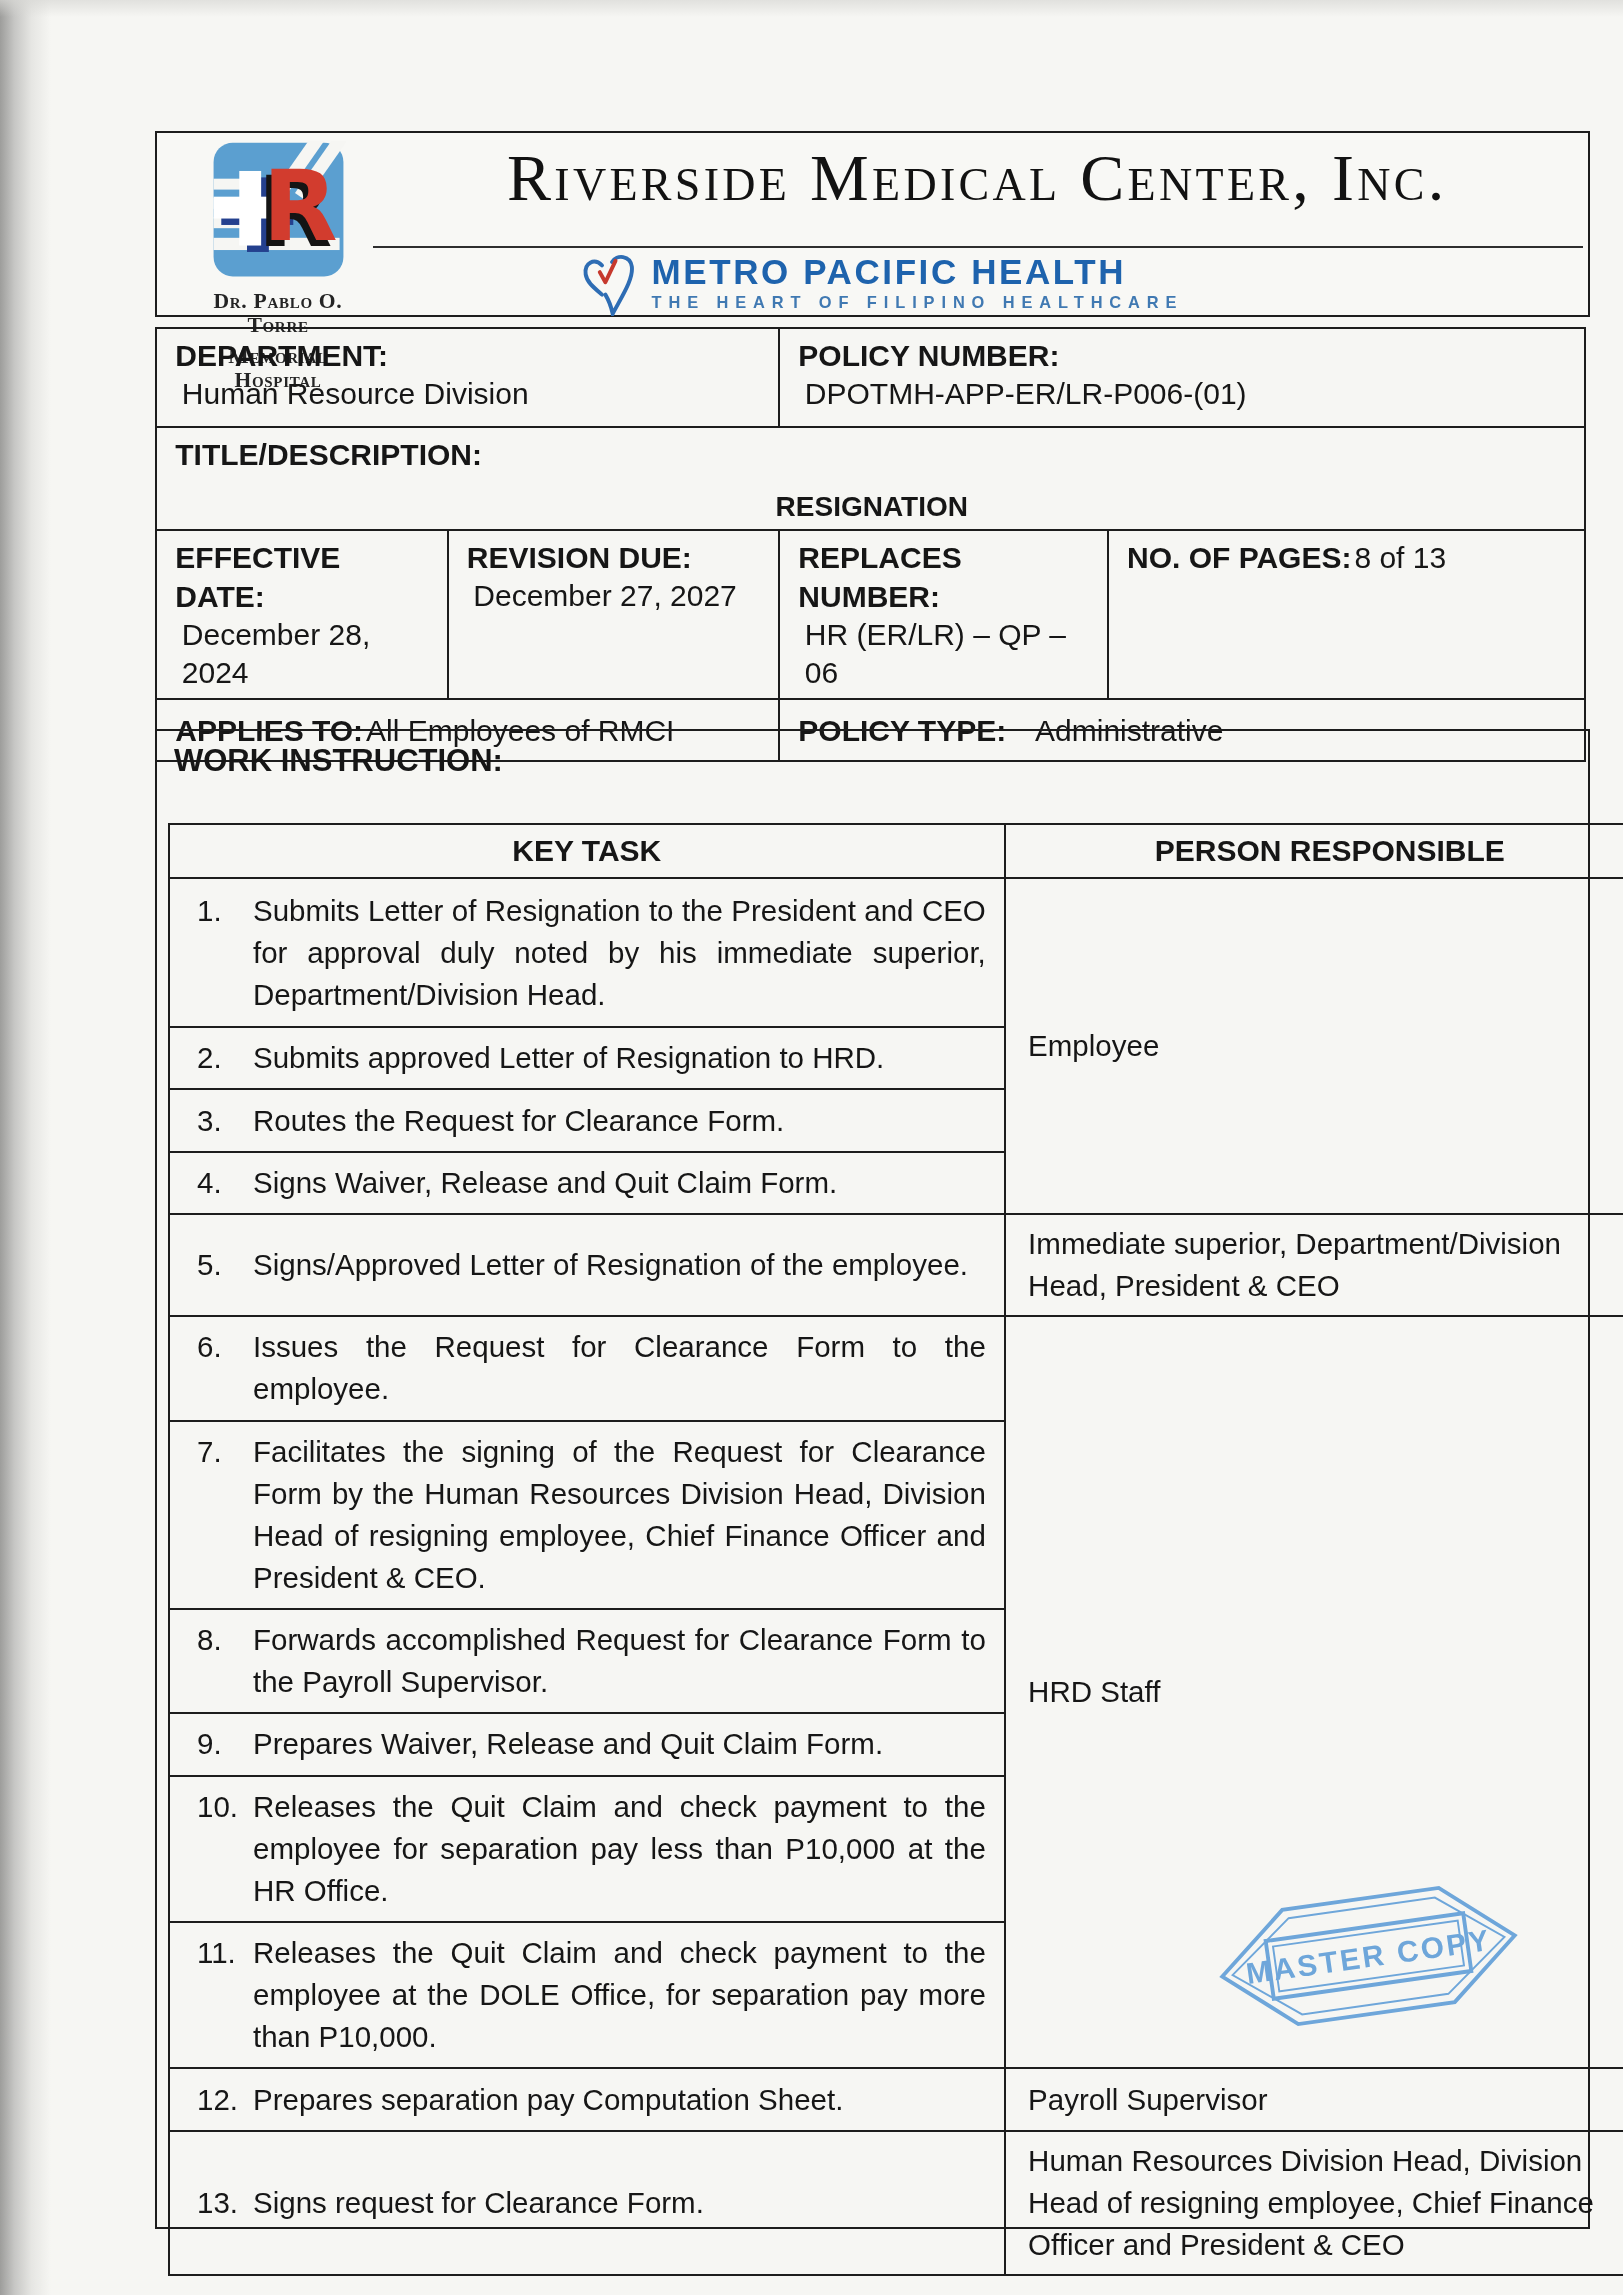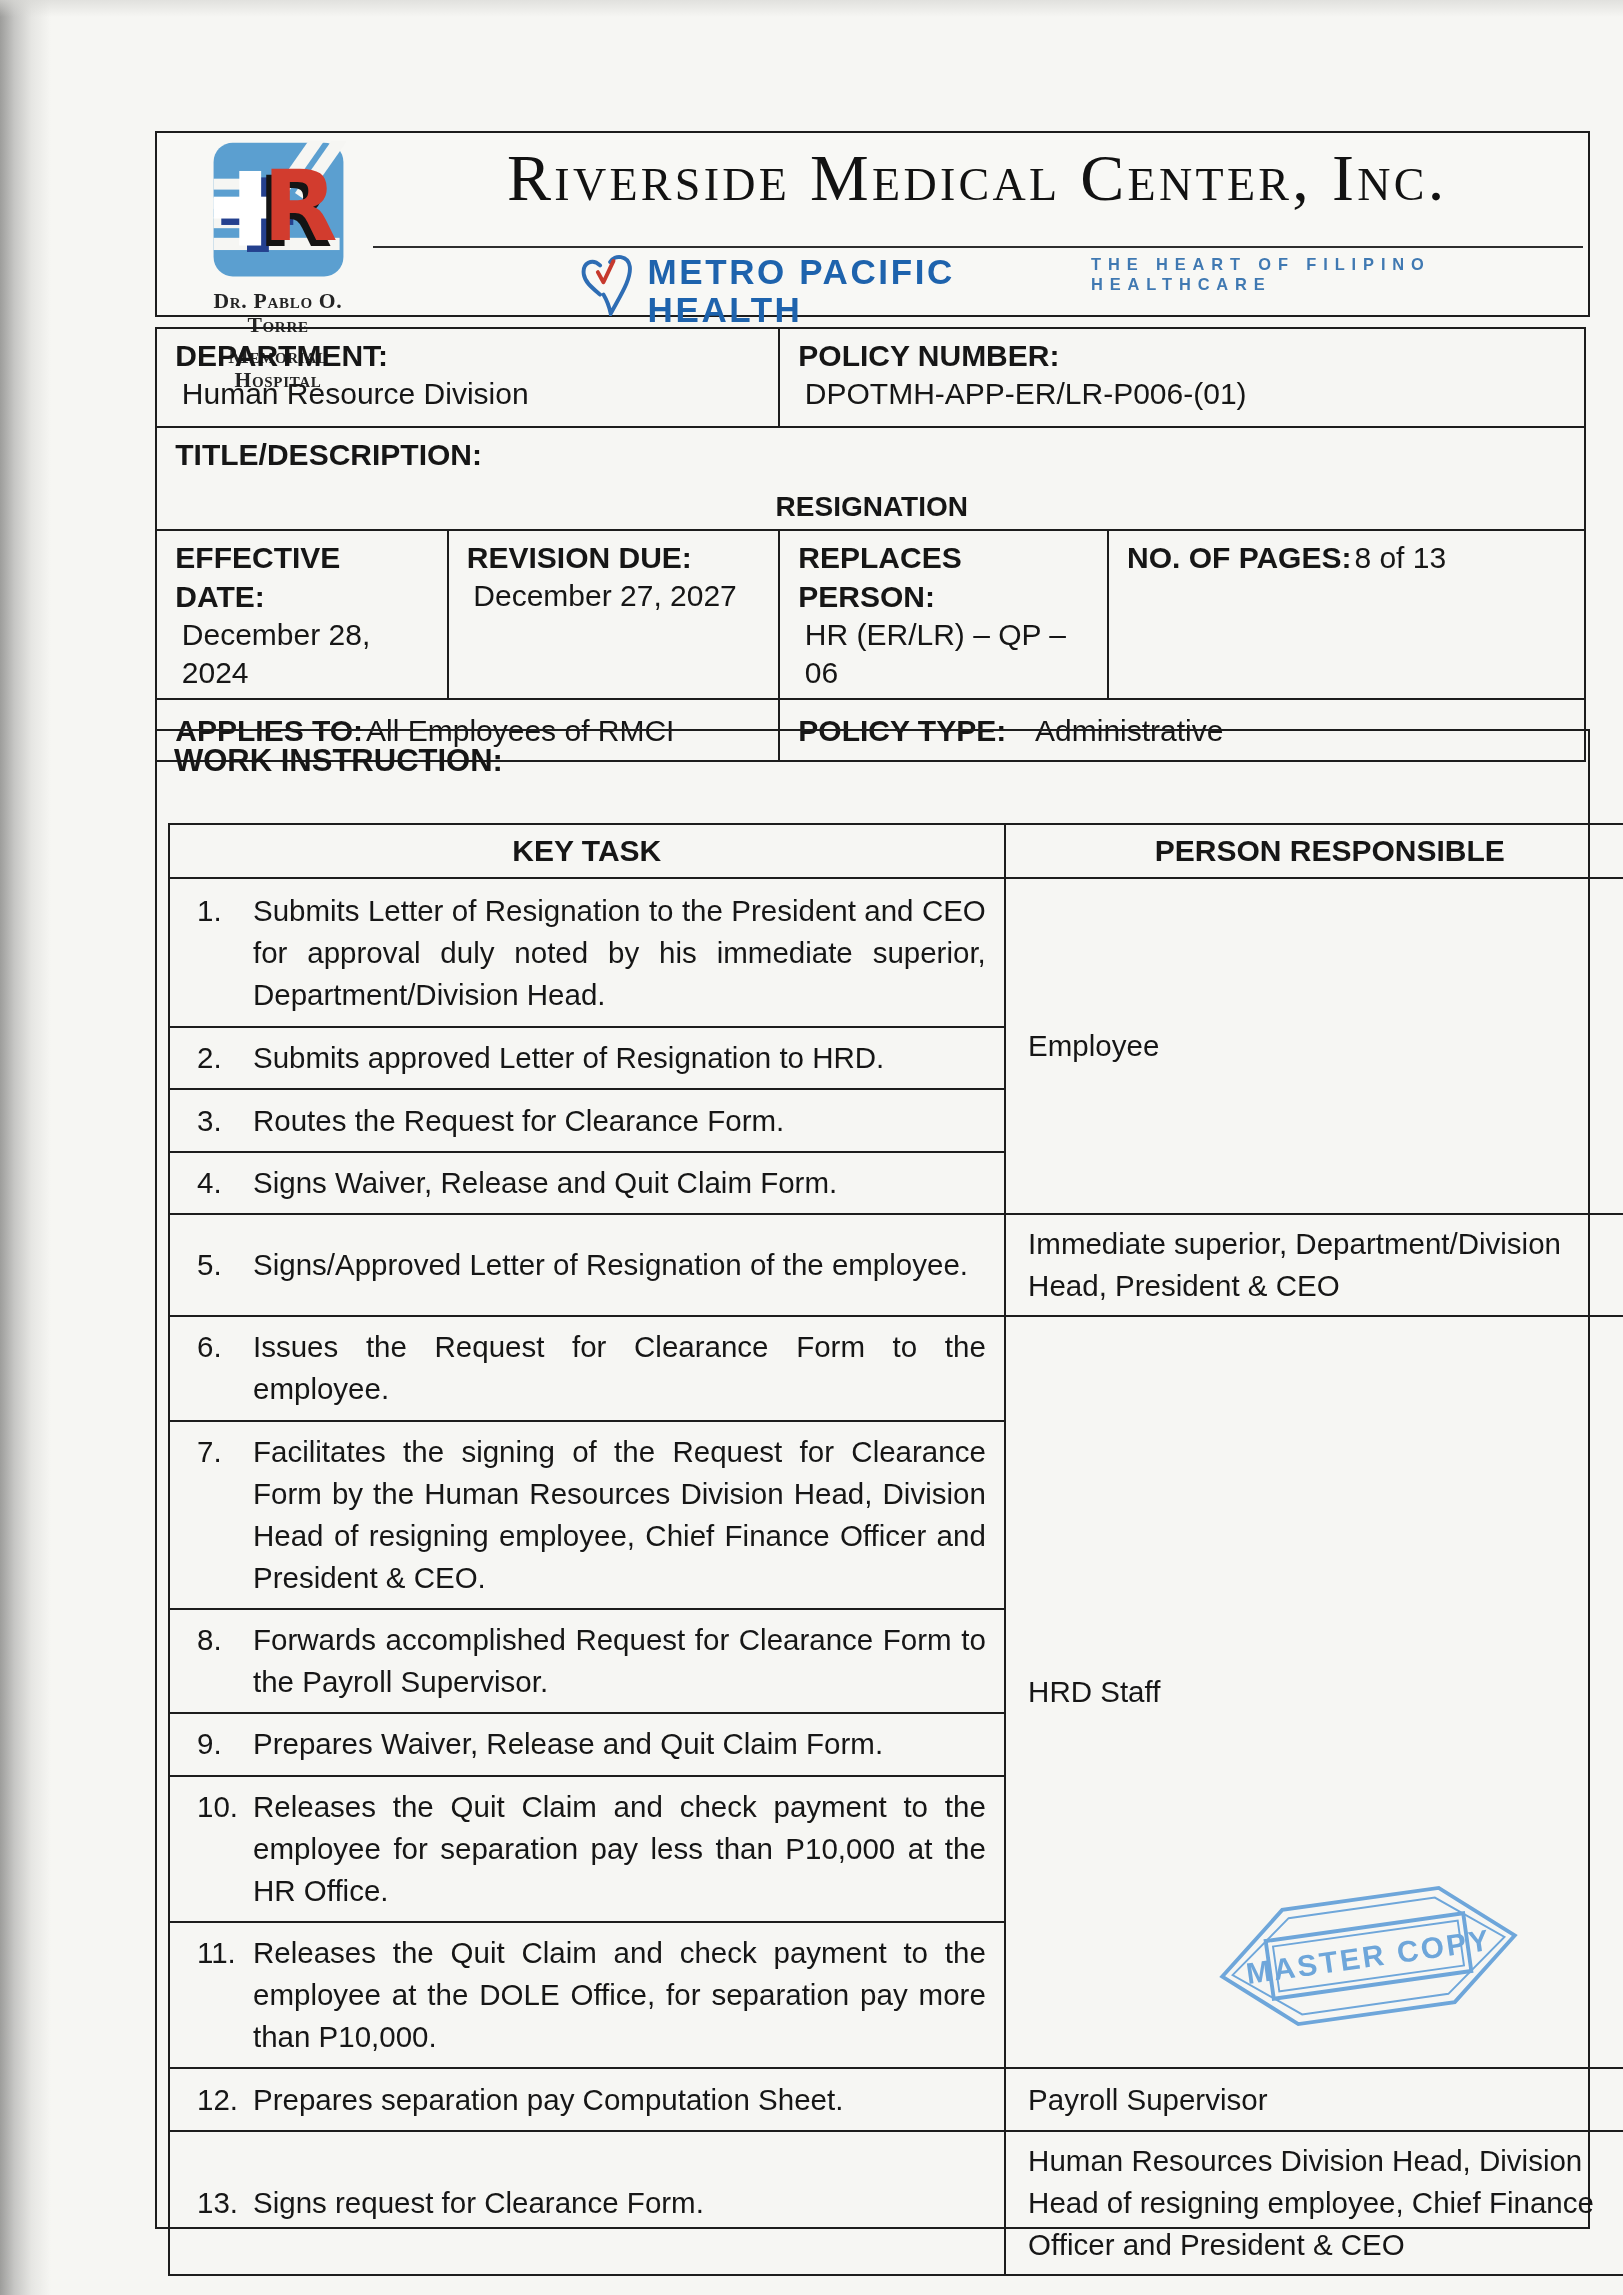--- a/index.html
+++ b/index.html
@@ -21,21 +21,21 @@
     border:2.6px solid #1d1d1d;background:#f8f8f5;}
   .logo-wrap{position:absolute;left:26px;top:7.9px;width:190px;text-align:center;}
   .logo-wrap svg{display:inline-block;}
   .logo-caption{font-family:"Liberation Serif", serif;font-variant:small-caps;
     font-weight:600;font-size:21.6px;line-height:24px;color:#242424;letter-spacing:0.7px;margin-top:7px;}
   .doc-title{position:absolute;left:216px;right:6.5px;top:6.5px;text-align:center;
     font-family:"Liberation Serif", serif;font-variant:small-caps;
     font-size:66px;letter-spacing:3.3px;color:#121212;white-space:nowrap;}
   .title-rule{position:absolute;left:216px;right:5.2px;top:113px;border-top:2px solid #2e2e2e;}
   .mph{position:absolute;left:424px;top:120px;display:flex;align-items:flex-start;gap:10.5px;}
-  .mph-text{display:flex;flex-direction:row;}
+  .mph-text{display:flex;flex-direction:column;}
   .mph-name{font-size:35px;font-weight:bold;letter-spacing:2.6px;color:#1e63ad;line-height:38px;}
   .mph-tagline{font-size:16.4px;letter-spacing:6.9px;color:#4079b2;line-height:19.6px;margin-top:2px;font-weight:600;}
 
   
   table{border-collapse:collapse;}
   .info-table{position:absolute;left:155px;top:327px;width:1431px;table-layout:fixed;}
   .info-table td{border:2.6px solid #1d1d1d;vertical-align:top;padding:6.5px 15.7px 6.5px 18.3px;}
   .lbl{font-weight:bold;font-size:30px;line-height:39px;}
   .val{font-size:30px;line-height:38px;padding-left:6.5px;}
   .inline-val{font-weight:normal;}
@@ -129,21 +129,21 @@
   <tr style="height:88px">
     <td>
       <div class="lbl">EFFECTIVE DATE:</div>
       <div class="val">December 28, 2024</div>
     </td>
     <td>
       <div class="lbl">REVISION DUE:</div>
       <div class="val">December 27, 2027</div>
     </td>
     <td>
-      <div class="lbl">REPLACES PERSON:</div>
+      <div class="lbl">REPLACES NUMBER:</div>
       <div class="val">HR (ER/LR) – QP – 06</div>
     </td>
     <td>
       <span class="lbl">NO. OF PAGES:</span>
       <span class="lbl inline-val">8 of 13</span>
     </td>
   </tr>
   <tr style="height:62px">
     <td colspan="2" class="mid">
       <span class="lbl">APPLIES TO:</span>

